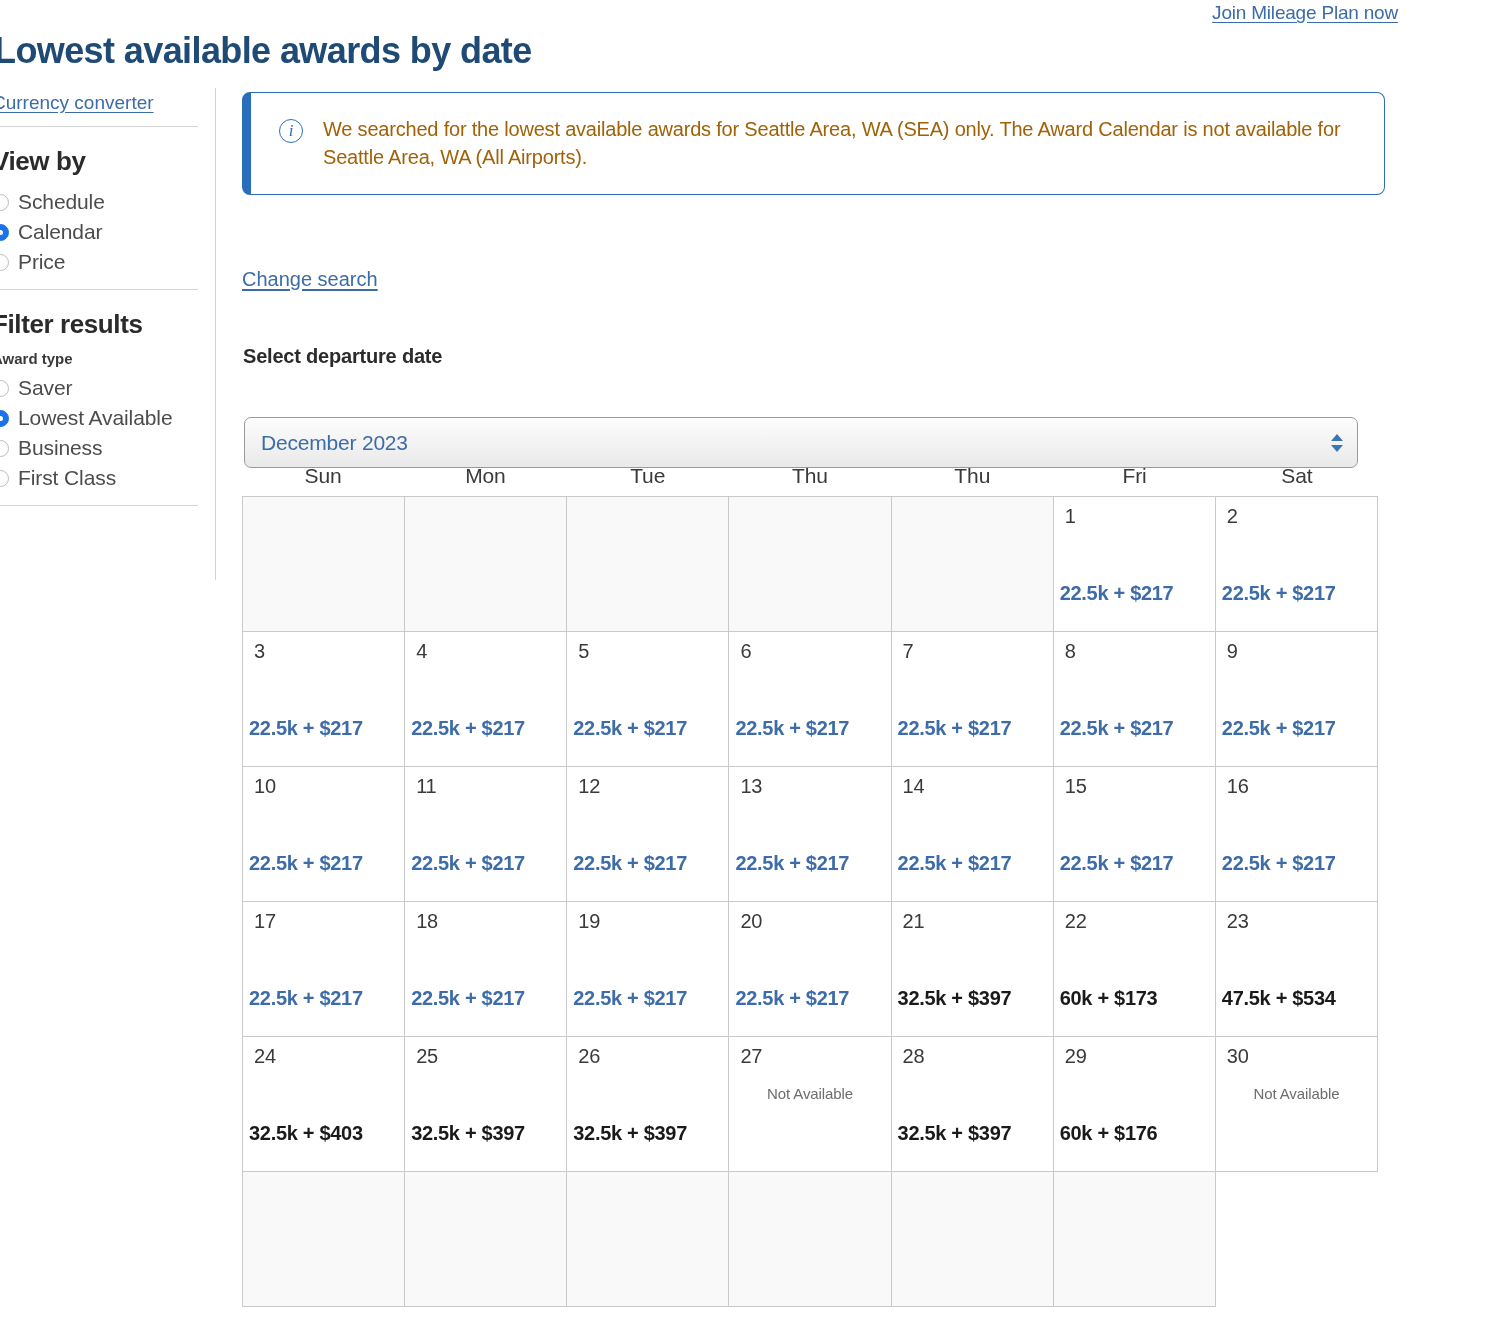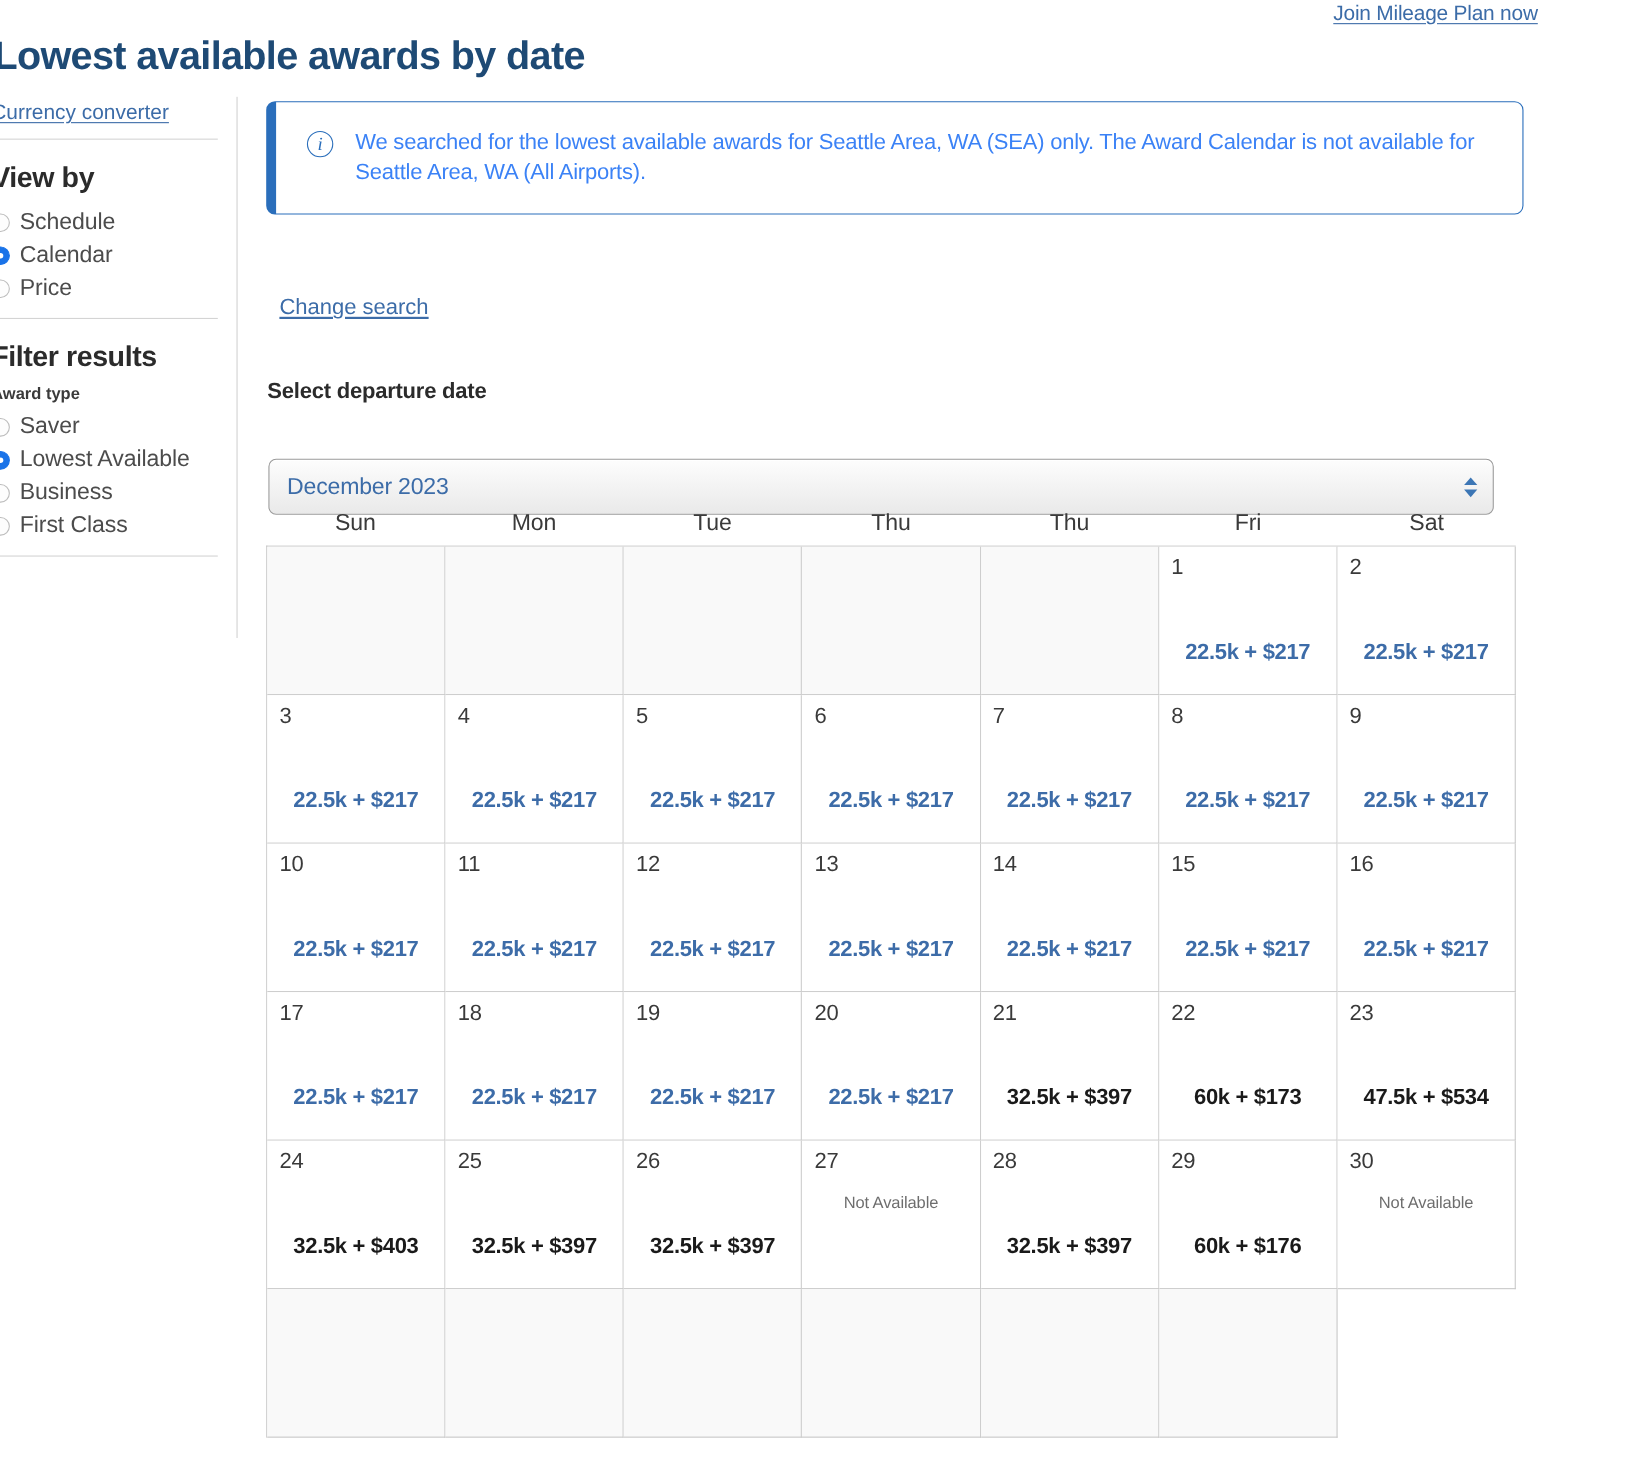--- a/index.html
+++ b/index.html
@@ -134,41 +134,40 @@
     font-size: 17px;
     font-style: italic;
     line-height: 21px;
     text-align: center;
     margin: 4px 20px 0 8px;
   }
   #info-text p {
     margin: 0 0 18px 0;
     font-size: 20px;
     line-height: 1.42;
-    color: #3b82f6;
+    color: #a16207;
     letter-spacing: -0.2px;
   }
   #info-text p:last-child { margin-bottom: 0; }
 
   
   #route-row {
     position: absolute;
     left: 0; top: 268px;
     display: flex;
     align-items: baseline;
   }
   #route-title {
     font-size: 30px;
     font-weight: bold;
     color: #1e4a75;
     letter-spacing: -0.5px;
     white-space: nowrap;
   }
   #change-search {
-    margin-left: 12px;
     font-size: 20px;
     color: #3c6ca8;
     text-decoration: underline;
     text-underline-offset: 3px;
     cursor: pointer;
     white-space: nowrap;
   }
 
   
   #depart-label {
@@ -250,21 +249,20 @@
     position: absolute;
     left: 11px; top: 8px;
     font-size: 20px;
     color: #3a3a3a;
     letter-spacing: -0.2px;
   }
   .price {
     position: absolute;
     left: 6px; right: 6px;
     bottom: 24px;
-    text-align: center;
     font-size: 20px;
     font-weight: bold;
     letter-spacing: -0.3px;
     line-height: 1.4;
   }
   .price.lowest { color: #3d6ca8; }
   .price.normal { color: #1a1a1a; }
   .na {
     position: absolute;
     left: 6px; right: 6px;

